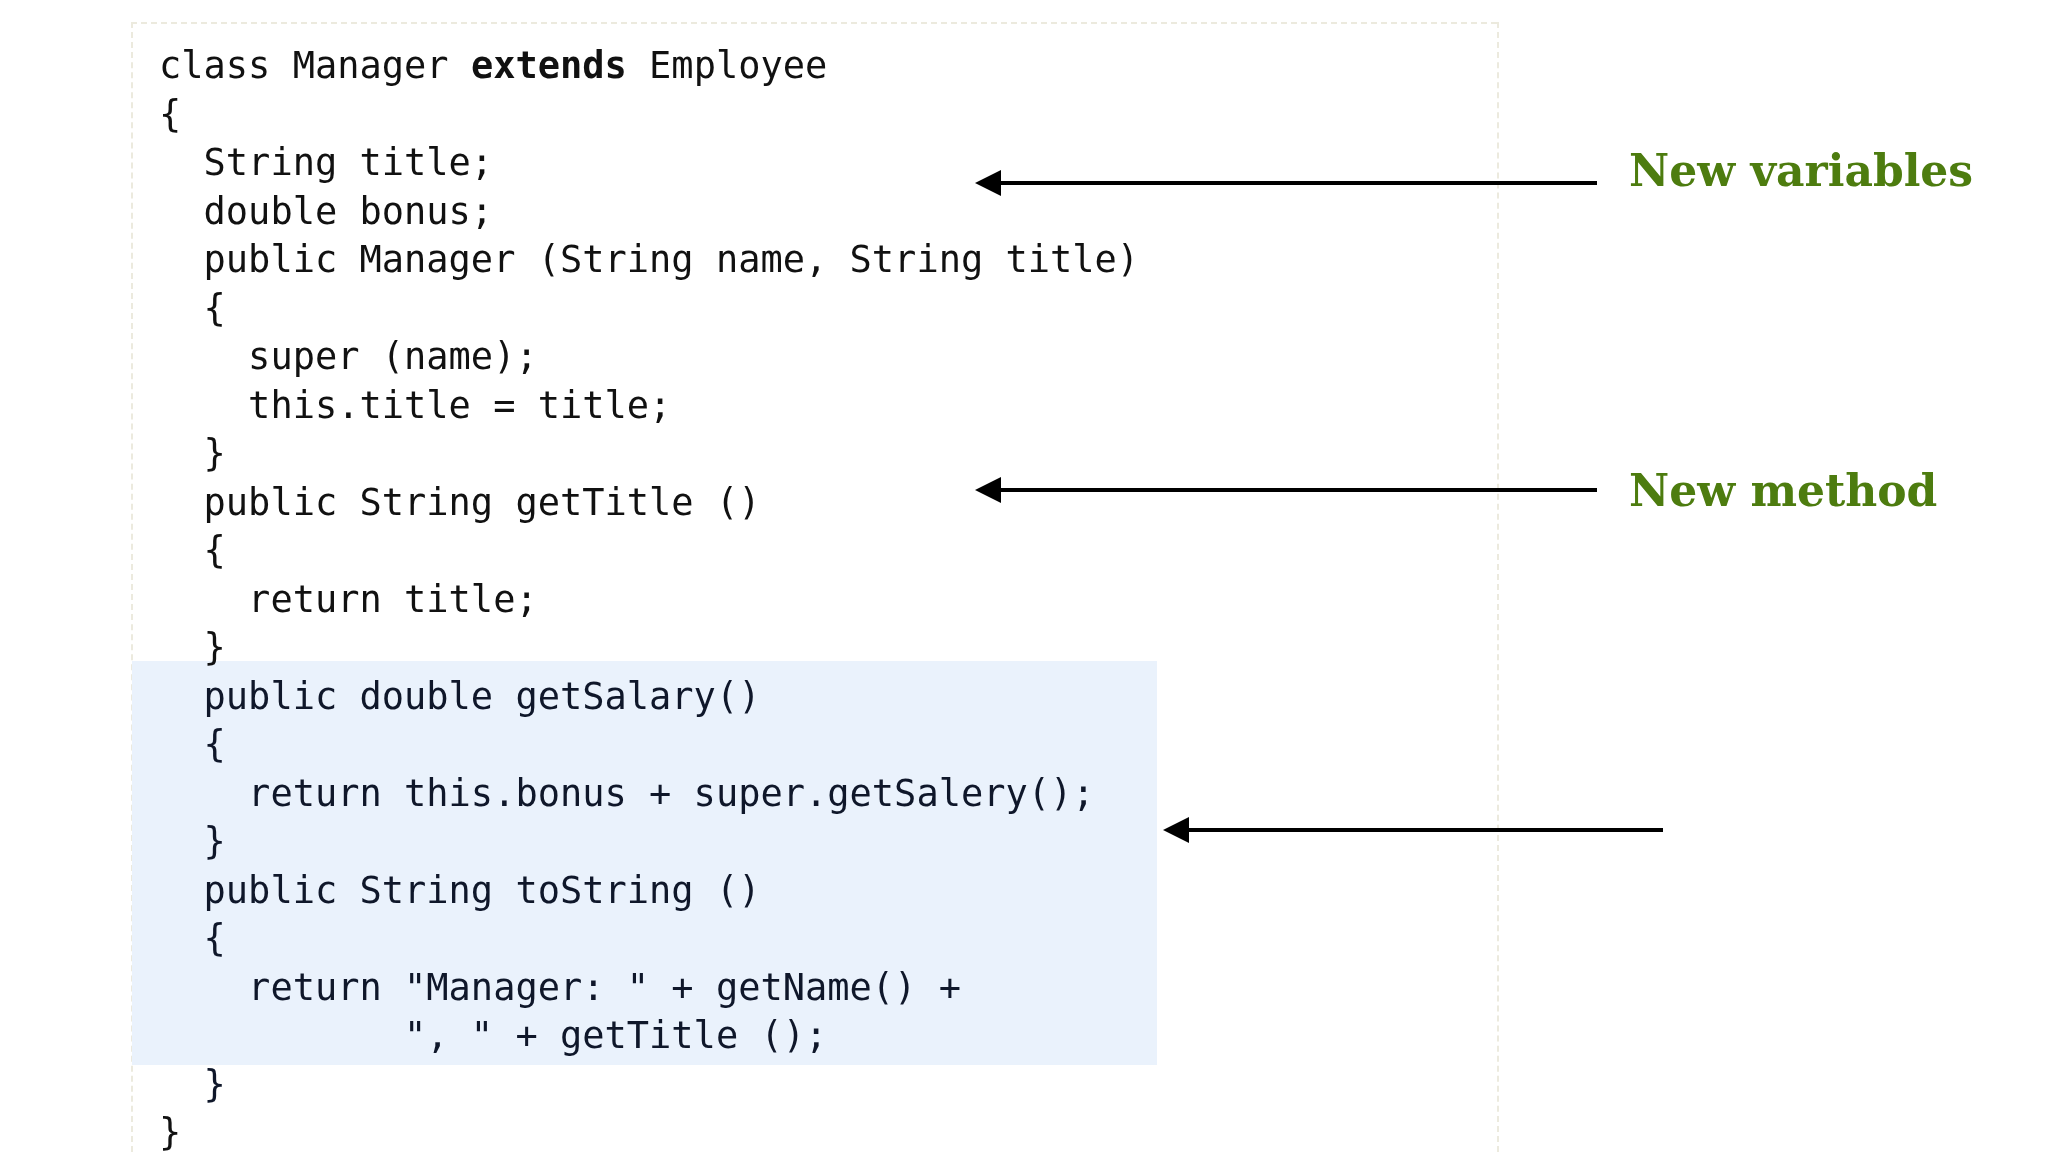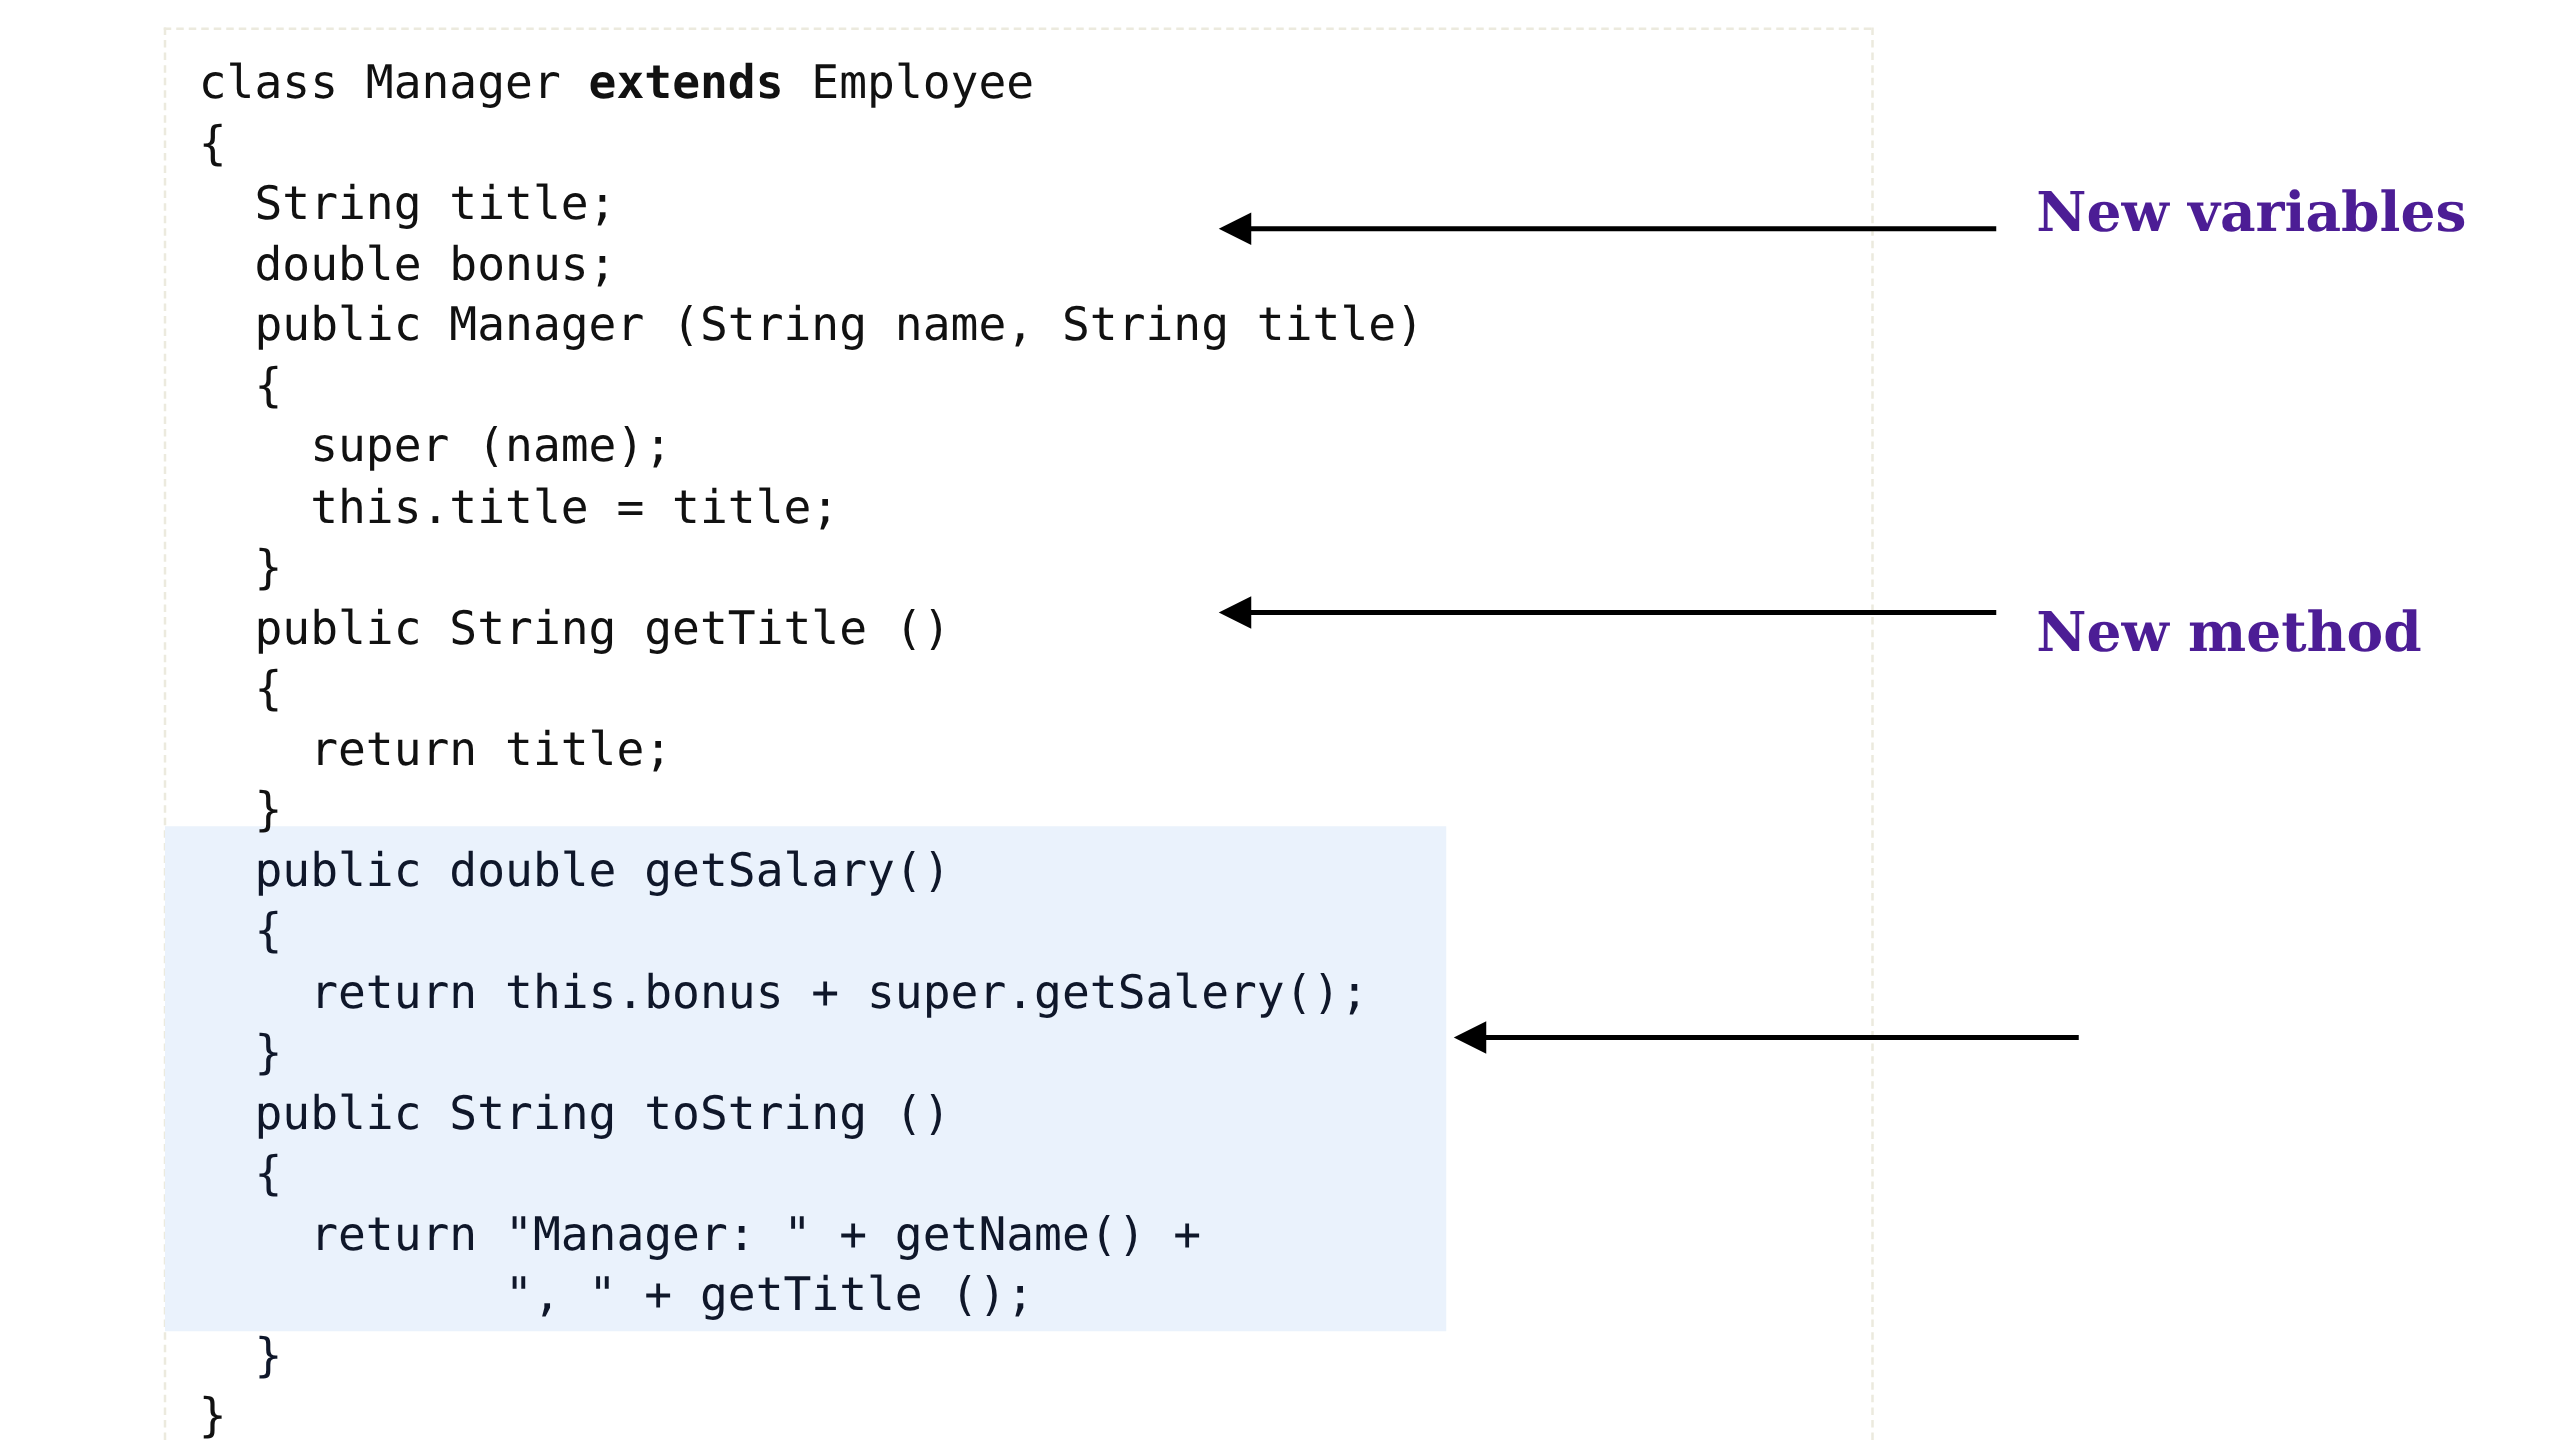--- a/index.html
+++ b/index.html
@@ -85,21 +85,21 @@
     border-right: 26px solid #000000;
   }
 
   
   .callout {
     position: absolute;
     font-family: "DejaVu Serif", serif;
     font-weight: bold;
     font-size: 44px;
     line-height: 62px;
-    color: #4c1d95;
+    color: #4d7c0f;
     white-space: pre-line;
   }
 </style>
 </head>
 <body>
 
 <div id="slide">
 
   <div class="guide-h" style="top:22px;"></div>
   <div class="guide-v left"></div>
@@ -112,20 +112,20 @@
   <div class="arrow" style="left:975px; top:170px; width:622px;">
     <span class="head"></span>
     <span class="shaft" style="width:600px;"></span>
   </div>
   <div class="callout" style="left:1629px; top:140px;">New variables</div>
 
   <div class="arrow" style="left:975px; top:477px; width:622px;">
     <span class="head"></span>
     <span class="shaft" style="width:600px;"></span>
   </div>
-  <div class="callout" style="left:1629px; top:476px;">New method</div>
+  <div class="callout" style="left:1629px; top:460px;">New method</div>
 
   <div class="arrow" style="left:1163px; top:817px; width:500px;">
     <span class="head"></span>
     <span class="shaft" style="width:478px;"></span>
   </div>
 
 </div>
 
 </body></html>

